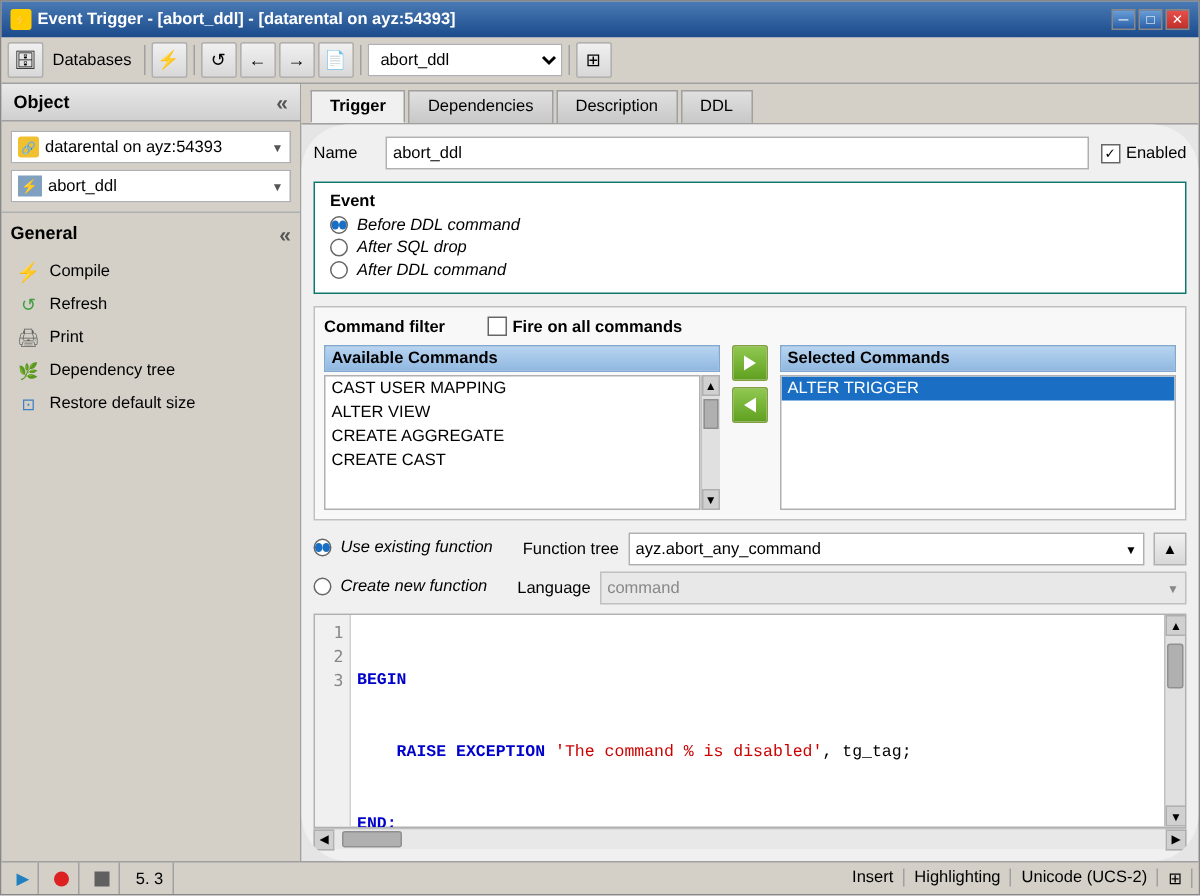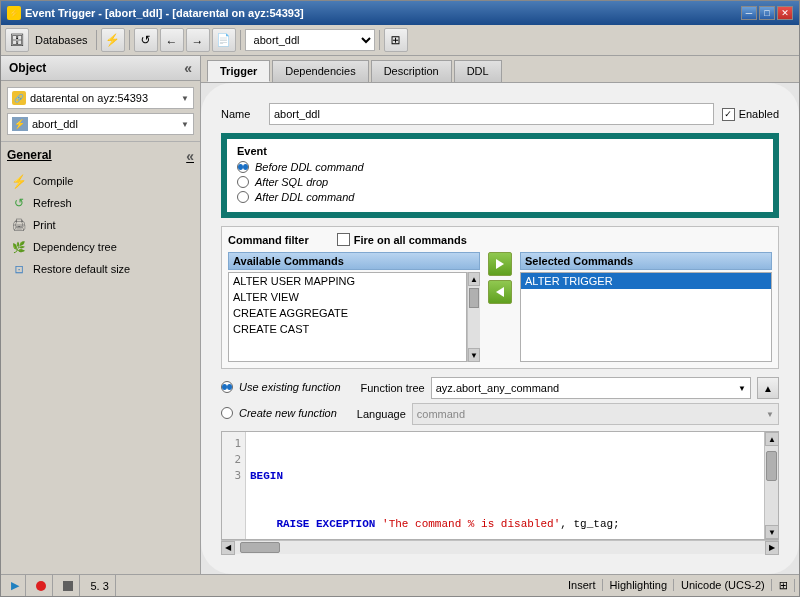--- a/index.html
+++ b/index.html
@@ -32,43 +32,43 @@
     .panel-collapse-btn { cursor: pointer; font-size: 14px; color: #555; }
 
     .object-section { padding: 6px; border-bottom: 1px solid #b0b0b0; }
     .object-combo { width: 100%; height: 22px; border: 1px solid #b0b0b0; background: white; display: flex; align-items: center; padding: 0 4px; font-size: 11px; margin-bottom: 4px; cursor: pointer; }
     .object-combo-inner { flex: 1; display: flex; align-items: center; gap: 4px; }
     .combo-icon { width: 14px; height: 14px; background: #f0c030; border-radius: 2px; font-size: 8px; display: flex; align-items: center; justify-content: center; }
     .combo-arrow { font-size: 8px; color: #555; }
     .ddl-combo { width: 100%; height: 22px; border: 1px solid #b0b0b0; background: white; display: flex; align-items: center; padding: 0 4px; font-size: 11px; cursor: pointer; }
 
     .general-section { padding: 6px; }
-    .section-header { font-weight: bold; font-size: 12px; display: flex; justify-content: space-between; margin-bottom: 6px; text-decoration: underline; }
+    .section-header { font-weight: bold; font-size: 12px; display: flex; justify-content: space-between; margin-bottom: 6px; }
     .nav-item { display: flex; align-items: center; gap: 6px; padding: 3px 4px; cursor: pointer; font-size: 11px; }
     .nav-icon { width: 16px; height: 16px; display: flex; align-items: center; justify-content: center; }
 
     
     .right-panel { flex: 1; display: flex; flex-direction: column; background: #e5e5e5; }
 
     
     .tab-bar { display: flex; background: #d4d0c8; border-bottom: 1px solid #a0a0a0; padding-top: 4px; padding-left: 6px; gap: 2px; }
     .tab { padding: 4px 12px; border: 1px solid #a0a0a0; border-bottom: none; cursor: pointer; font-size: 11px; background: linear-gradient(to bottom, #e0e0e0, #c8c8c8); }
     .tab.active { background: #f0f0f0; border-bottom: 1px solid #f0f0f0; font-weight: bold; }
 
     
-    .tab-content { flex: 1; background: #f0f0f0; padding: 20px; display: flex; flex-direction: column; overflow: hidden; border-radius: 31px; }
+    .tab-content { flex: 1; background: #f0f0f0; padding: 8px; display: flex; flex-direction: column; overflow: hidden; border-radius: 31px; }
 
     
     .form-row { display: flex; align-items: center; gap: 8px; margin-bottom: 8px; }
     .form-label { font-size: 11px; min-width: 40px; }
     .form-input { height: 22px; border: 1px solid #b0b0b0; background: white; padding: 0 4px; font-size: 11px; flex: 1; }
     .checkbox-box { width: 13px; height: 13px; border: 1px solid #666; background: white; display: flex; align-items: center; justify-content: center; font-size: 9px; }
 
     
-    .event-section { border: 6px solid #0f766e; background: white; padding: 6px 10px; margin-bottom: 8px; }
+    .event-section { border: 1px solid #0f766e; background: white; padding: 6px 10px; margin-bottom: 8px; }
     .event-title { font-size: 11px; font-weight: bold; margin-bottom: 4px; }
     .radio-row { display: flex; align-items: center; gap: 6px; margin-bottom: 3px; font-size: 11px; font-style: italic; }
     .radio-btn { width: 12px; height: 12px; border: 1px solid #666; border-radius: 50%; background: white; display: flex; align-items: center; justify-content: center; }
     .radio-btn.selected::after { content: ''; width: 6px; height: 6px; border-radius: 50%; background: #1a6fc4; display: block; }
 
     
     .command-filter { border: 1px solid #c0c0c0; background: #f8f8f8; padding: 6px; margin-bottom: 8px; }
     .cmd-filter-header { display: flex; align-items: center; gap: 8px; margin-bottom: 6px; font-size: 11px; font-weight: bold; }
     .cmd-lists { display: flex; gap: 4px; align-items: flex-start; }
     .cmd-list-container { flex: 1; }
@@ -272,21 +272,21 @@
             <div style="display:flex;align-items:center;gap:4px;margin-left:20px;">
               <div class="checkbox-box"></div>
               <span>Fire on all commands</span>
             </div>
           </div>
           <div class="cmd-lists">
             <div class="cmd-list-container">
               <div class="cmd-list-label">Available Commands</div>
               <div class="cmd-list-with-scroll">
                 <div class="cmd-list">
-                  <div class="cmd-list-item">ALTER USER MAPPING</div>
+                  <div class="cmd-list-item">CAST USER MAPPING</div>
                   <div class="cmd-list-item">ALTER VIEW</div>
                   <div class="cmd-list-item">CREATE AGGREGATE</div>
                   <div class="cmd-list-item">CREATE CAST</div>
                 </div>
                 <div class="scrollbar-v">
                   <div class="sv-arrow">▲</div>
                   <div class="sv-track">
                     <div class="sv-thumb"></div>
                   </div>
                   <div class="sv-arrow">▼</div>

